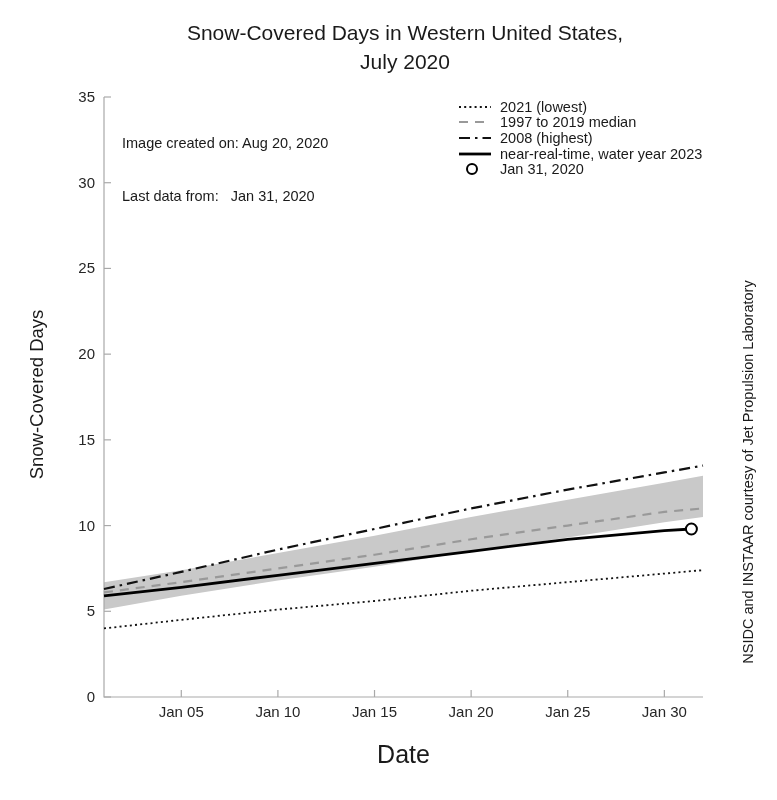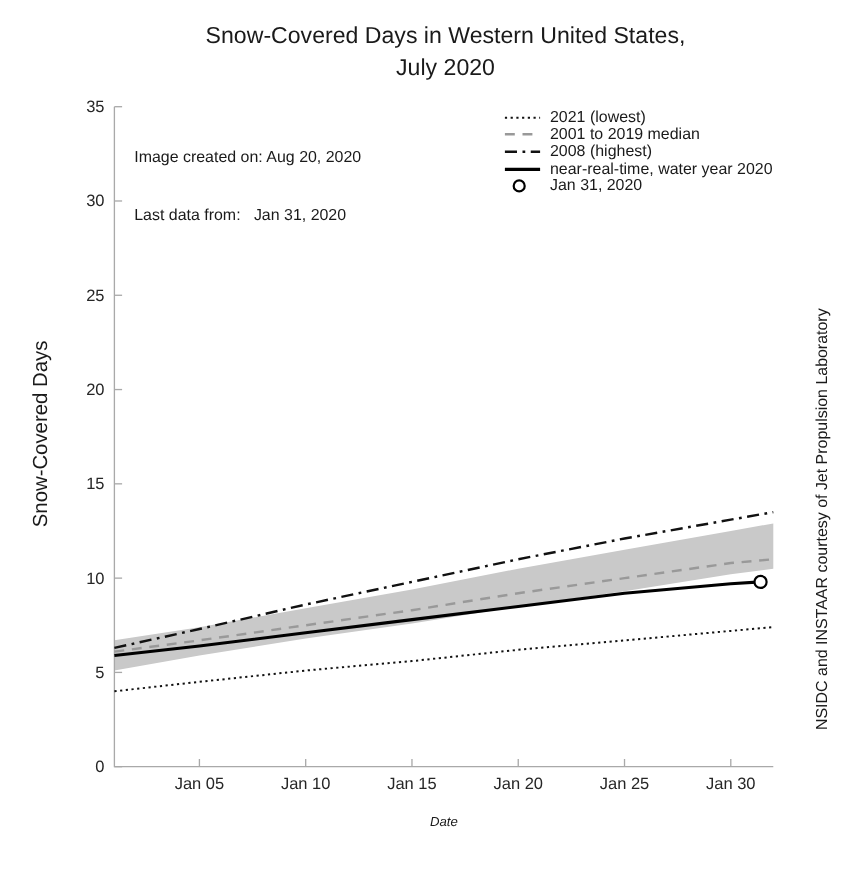--- a/index.html
+++ b/index.html
@@ -11,21 +11,21 @@
   .anno-block{position:absolute;left:122px;top:100px;font-size:14.5px;line-height:17.5px;
     color:#1a1a1a;white-space:pre;}
 
   .legend{position:absolute;left:458px;top:99px;font-size:14.5px;color:#1a1a1a;}
   .legend-row{display:flex;align-items:center;height:15.6px;}
   .legend-swatch{width:36px;height:14px;flex:0 0 36px;margin-right:6px;}
   .legend-label{white-space:nowrap;}
 
   .ylabel{position:absolute;left:26px;top:492px;width:195px;text-align:center;
     font-size:18.5px;transform:rotate(-90deg);transform-origin:0 0;}
-  .xlabel{position:absolute;left:104px;top:740px;width:599px;text-align:center;font-size:12px;font-style:italic;}
+  .xlabel{position:absolute;left:104px;top:740px;width:599px;text-align:center;font-size:25px;}
   .credit{position:absolute;left:740px;top:697px;width:450px;text-align:center;
     font-size:14.5px;transform:rotate(-90deg);transform-origin:0 0;color:#1a1a1a;}
 
   svg text{font-family:"Liberation Sans",sans-serif;}
   .band{fill:#c9c9c9;stroke:none;}
   .axis{stroke:#a9a9a9;stroke-width:1.2;fill:none;}
   .tick{stroke:#a9a9a9;stroke-width:1.2;}
   .ticklabel{font-size:15px;fill:#262626;}
   .s-dotted{stroke:#111111;stroke-width:1.8;stroke-dasharray:2 3.2;fill:none;}
   .s-dashed{stroke:#999999;stroke-width:2.2;stroke-dasharray:9 7;fill:none;}
@@ -88,33 +88,33 @@
   <div class="legend-row">
     <svg class="legend-swatch" viewBox="0 0 36 14">
         <line x1="1" y1="7" x2="33" y2="7" class="s-dotted"></line>
       </svg>
     <span class="legend-label">2021 (lowest)</span>
   </div>
   <div class="legend-row">
     <svg class="legend-swatch" viewBox="0 0 36 14">
         <line x1="1" y1="7" x2="33" y2="7" class="s-dashed"></line>
       </svg>
-    <span class="legend-label">2001 to 2019 median</span>
+    <span class="legend-label">1997 to 2019 median</span>
   </div>
   <div class="legend-row">
     <svg class="legend-swatch" viewBox="0 0 36 14">
         <line x1="1" y1="7" x2="33" y2="7" class="s-dashdot"></line>
       </svg>
     <span class="legend-label">2008 (highest)</span>
   </div>
   <div class="legend-row">
     <svg class="legend-swatch" viewBox="0 0 36 14">
         <line x1="1" y1="7" x2="33" y2="7" class="s-solid"></line>
       </svg>
-    <span class="legend-label">near-real-time, water year 2020</span>
+    <span class="legend-label">near-real-time, water year 2023</span>
   </div>
   <div class="legend-row">
     <svg class="legend-swatch" viewBox="0 0 36 14">
         <circle cx="14" cy="7" r="5" class="marker"></circle>
       </svg>
     <span class="legend-label">Jan 31, 2020</span>
   </div>
 </div>
 
 <div class="ylabel">Snow-Covered Days</div>

